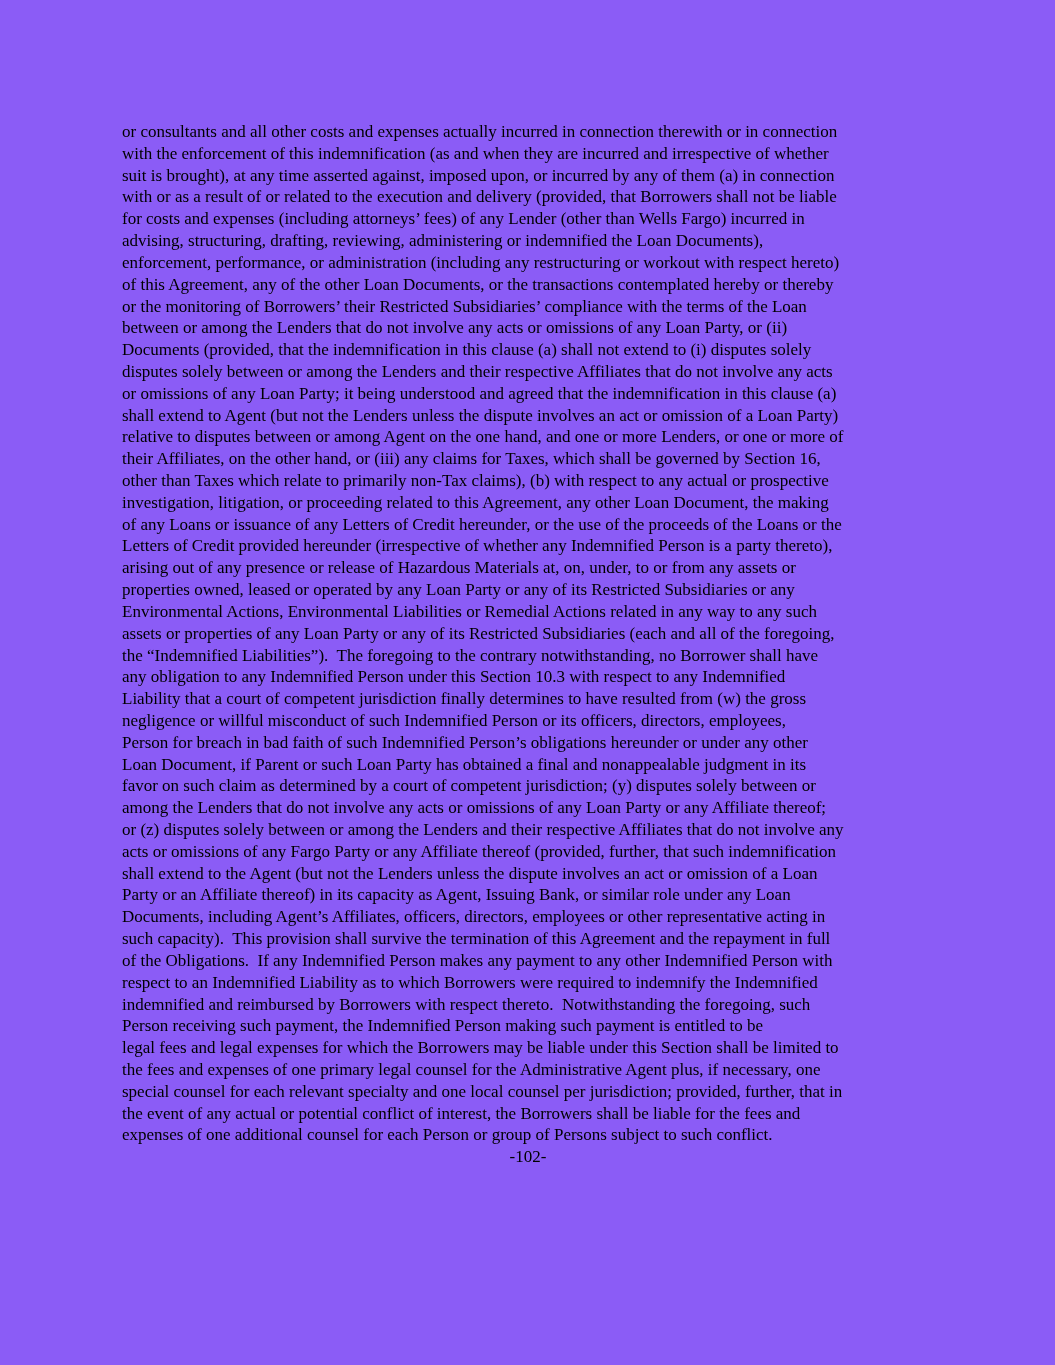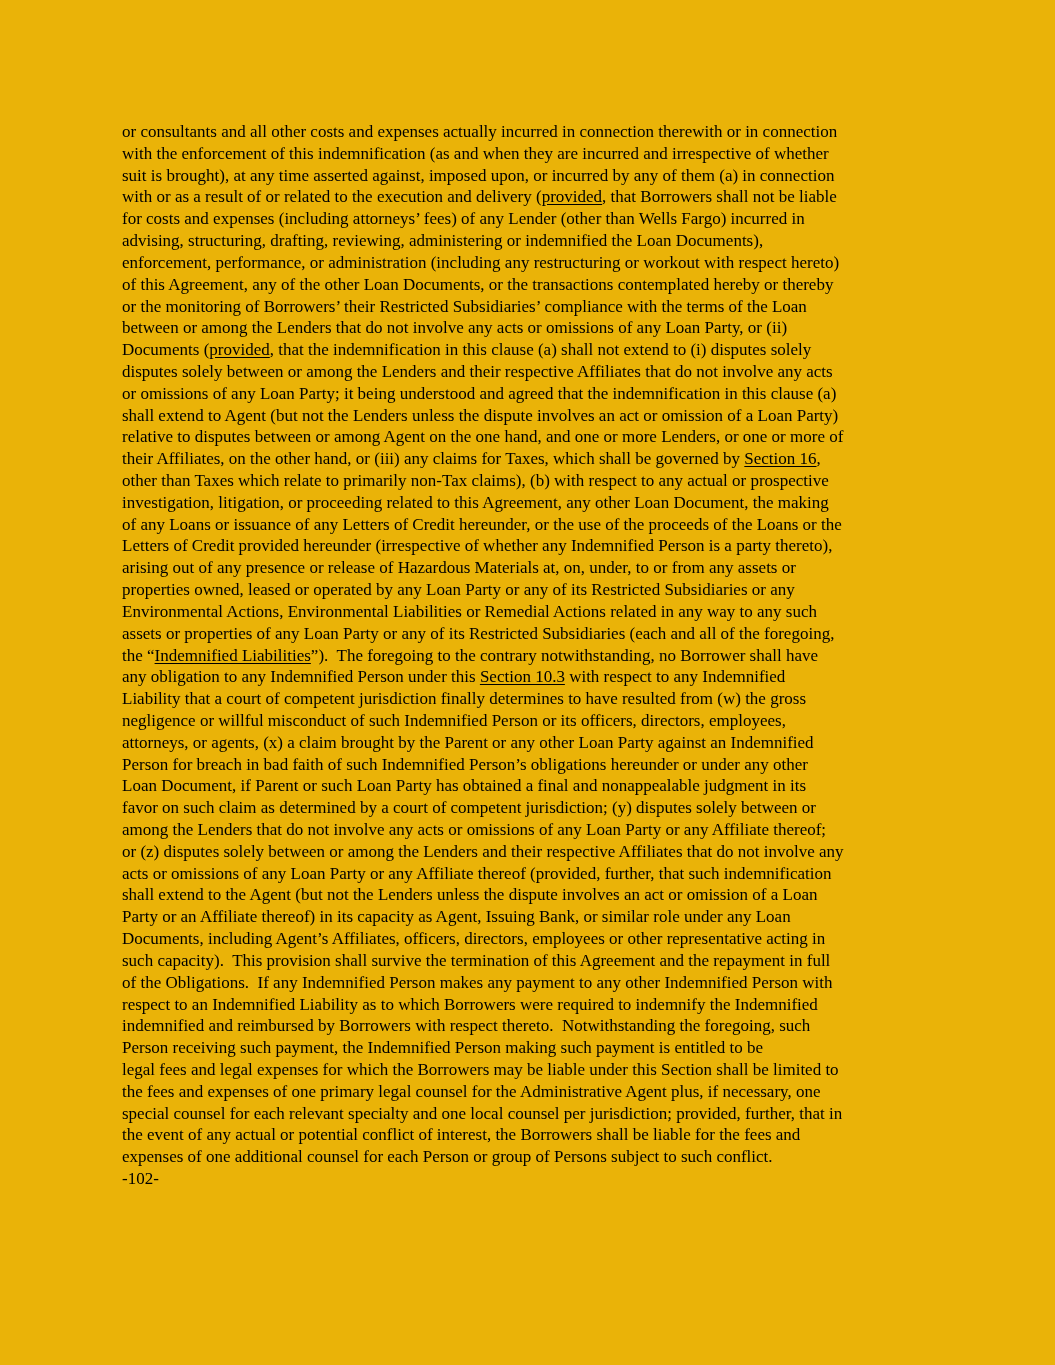--- a/index.html
+++ b/index.html
@@ -12,45 +12,44 @@
     position: relative;
     font-family: "Liberation Serif", "DejaVu Serif", serif;
     color: #000000;
   }
   .page {
     position: absolute;
     left: 0;
     top: 0;
     width: 1055px;
     height: 1365px;
-    background: #eab308;
+    background: #8b5cf6;
     overflow: hidden;
   }
   .text-column {
     position: absolute;
     left: 122px;
     top: 121px;
     width: 812px;
   }
   .line {
     font-size: 17px;
     line-height: 21.82px;
     height: 21.82px;
     white-space: pre;
     color: #000000;
   }
   .line .u {
-    text-decoration: underline;
     text-underline-offset: 2px;
   }
   .page-number {
     font-size: 17px;
     line-height: 21.82px;
     height: 21.82px;
-    text-align: left;
+    text-align: center;
     white-space: pre;
     color: #000000;
   }
 </style>
 </head>
 <body>
 
 <div class="page">
   <div class="text-column">
     <div>
@@ -75,27 +74,26 @@
         <div class="line"><span>of any Loans or issuance of any Letters of Credit hereunder, or the use of the proceeds of the Loans or the</span></div>
         <div class="line"><span>Letters of Credit provided hereunder (irrespective of whether any Indemnified Person is a party thereto),</span></div>
         <div class="line"><span>arising out of any presence or release of Hazardous Materials at, on, under, to or from any assets or</span></div>
         <div class="line"><span>properties owned, leased or operated by any Loan Party or any of its Restricted Subsidiaries or any</span></div>
         <div class="line"><span>Environmental Actions, Environmental Liabilities or Remedial Actions related in any way to any such</span></div>
         <div class="line"><span>assets or properties of any Loan Party or any of its Restricted Subsidiaries (each and all of the foregoing,</span></div>
         <div class="line"><span>the “</span><span class="u">Indemnified Liabilities</span><span>”).  The foregoing to the contrary notwithstanding, no Borrower shall have</span></div>
         <div class="line"><span>any obligation to any Indemnified Person under this </span><span class="u">Section 10.3</span><span> with respect to any Indemnified</span></div>
         <div class="line"><span>Liability that a court of competent jurisdiction finally determines to have resulted from (w) the gross</span></div>
         <div class="line"><span>negligence or willful misconduct of such Indemnified Person or its officers, directors, employees,</span></div>
-        <div class="line"><span>attorneys, or agents, (x) a claim brought by the Parent or any other Loan Party against an Indemnified</span></div>
         <div class="line"><span>Person for breach in bad faith of such Indemnified Person’s obligations hereunder or under any other</span></div>
         <div class="line"><span>Loan Document, if Parent or such Loan Party has obtained a final and nonappealable judgment in its</span></div>
         <div class="line"><span>favor on such claim as determined by a court of competent jurisdiction; (y) disputes solely between or</span></div>
         <div class="line"><span>among the Lenders that do not involve any acts or omissions of any Loan Party or any Affiliate thereof;</span></div>
         <div class="line"><span>or (z) disputes solely between or among the Lenders and their respective Affiliates that do not involve any</span></div>
-        <div class="line"><span>acts or omissions of any Loan Party or any Affiliate thereof (provided, further, that such indemnification</span></div>
+        <div class="line"><span>acts or omissions of any Fargo Party or any Affiliate thereof (provided, further, that such indemnification</span></div>
         <div class="line"><span>shall extend to the Agent (but not the Lenders unless the dispute involves an act or omission of a Loan</span></div>
         <div class="line"><span>Party or an Affiliate thereof) in its capacity as Agent, Issuing Bank, or similar role under any Loan</span></div>
         <div class="line"><span>Documents, including Agent’s Affiliates, officers, directors, employees or other representative acting in</span></div>
         <div class="line"><span>such capacity).  This provision shall survive the termination of this Agreement and the repayment in full</span></div>
         <div class="line"><span>of the Obligations.  If any Indemnified Person makes any payment to any other Indemnified Person with</span></div>
         <div class="line"><span>respect to an Indemnified Liability as to which Borrowers were required to indemnify the Indemnified</span></div>
         <div class="line"><span>indemnified and reimbursed by Borrowers with respect thereto.  Notwithstanding the foregoing, such</span></div>
         <div class="line"><span>Person receiving such payment, the Indemnified Person making such payment is entitled to be</span></div>
         <div class="line"><span>legal fees and legal expenses for which the Borrowers may be liable under this Section shall be limited to</span></div>
         <div class="line"><span>the fees and expenses of one primary legal counsel for the Administrative Agent plus, if necessary, one</span></div>

